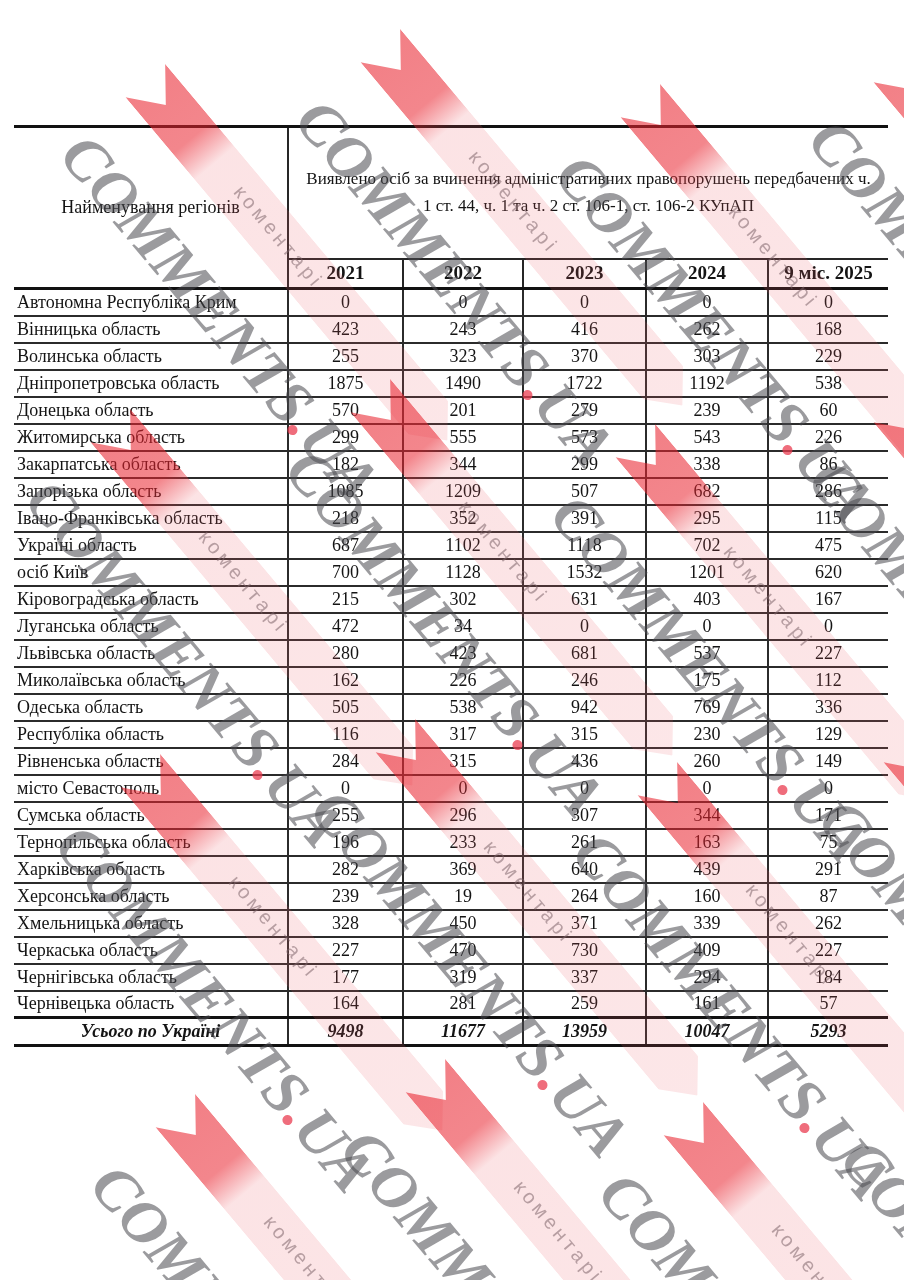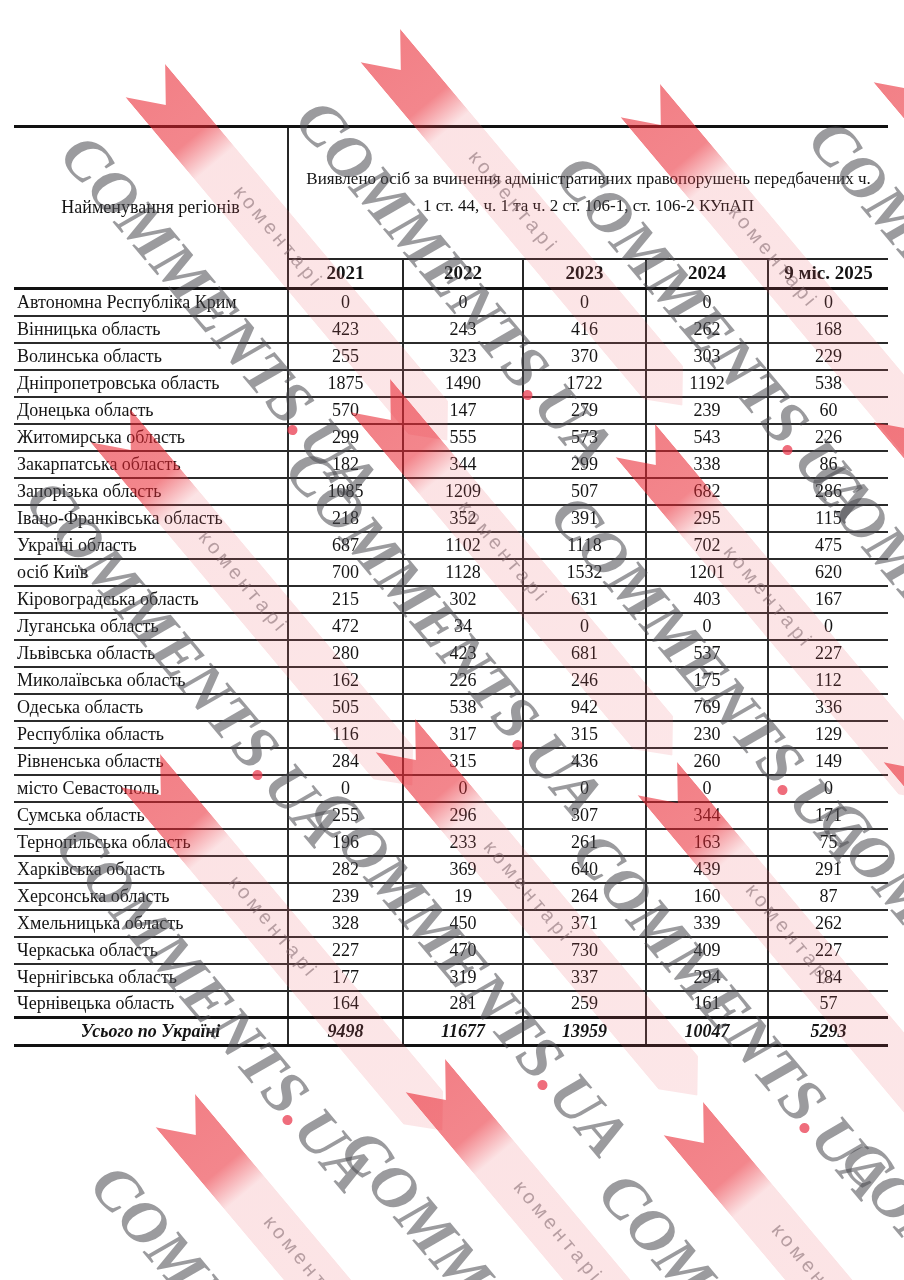--- a/index.html
+++ b/index.html
@@ -116,21 +116,21 @@
           <td class="name">Дніпропетровська область</td>
           <td class="num">1875</td>
           <td class="num">1490</td>
           <td class="num">1722</td>
           <td class="num">1192</td>
           <td class="num">538</td>
         </tr>
         <tr class="data-row">
           <td class="name">Донецька область</td>
           <td class="num">570</td>
-          <td class="num">147</td>
+          <td class="num">201</td>
           <td class="num">279</td>
           <td class="num">239</td>
           <td class="num">60</td>
         </tr>
         <tr class="data-row">
           <td class="name">Житомирська область</td>
           <td class="num">299</td>
           <td class="num">555</td>
           <td class="num">573</td>
           <td class="num">543</td>

